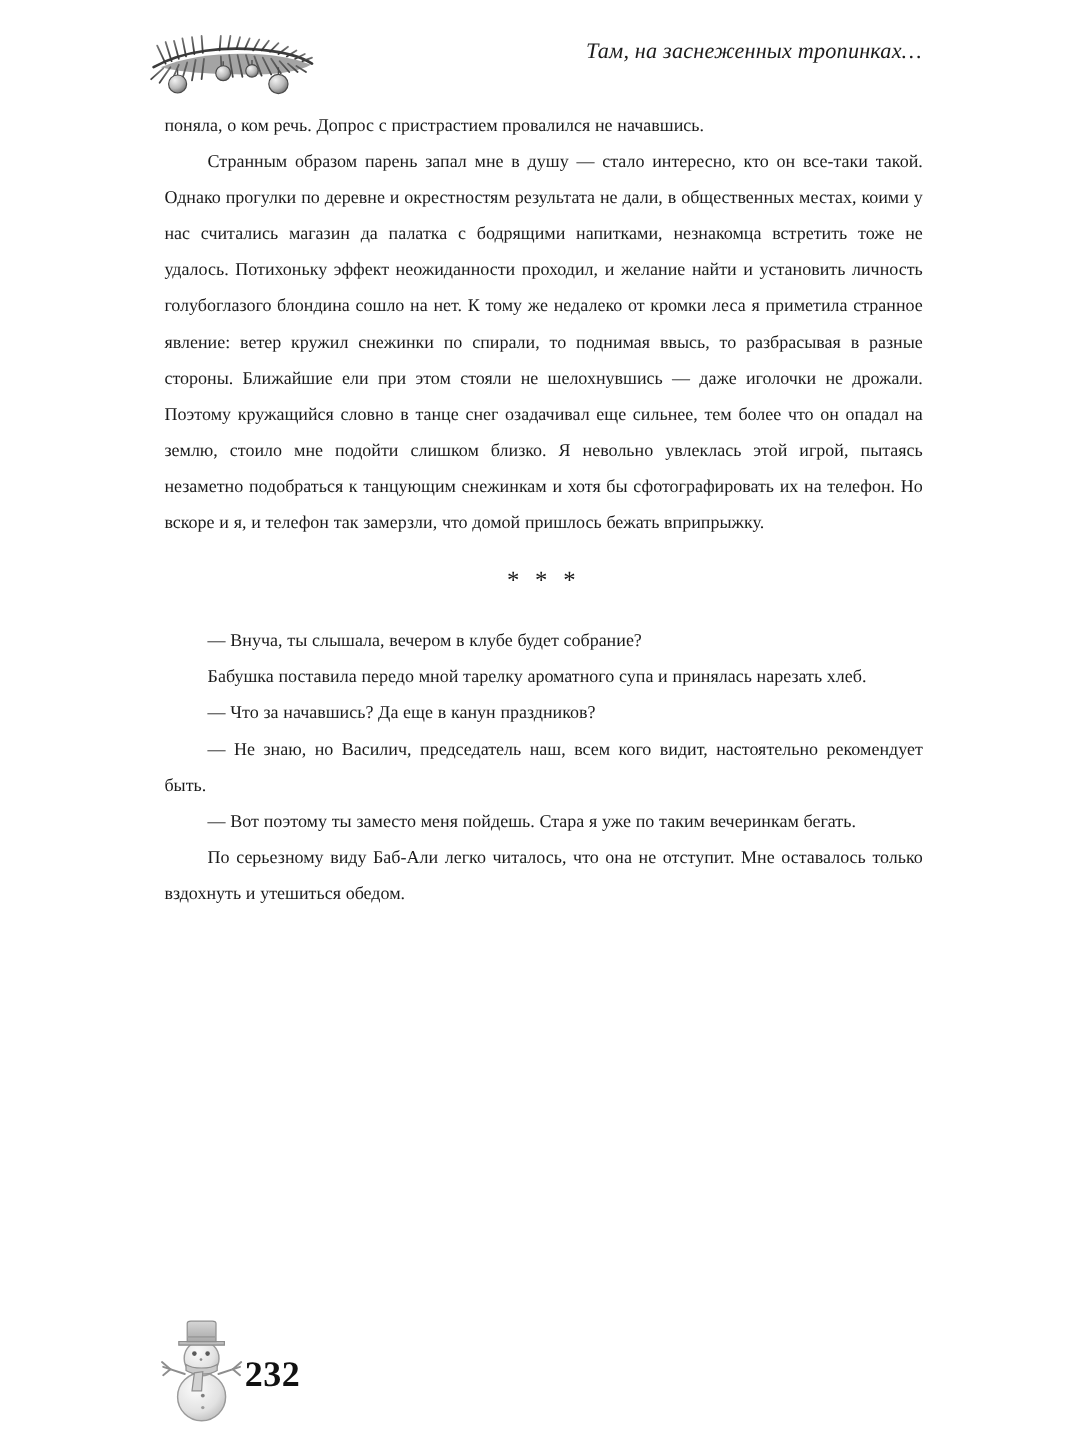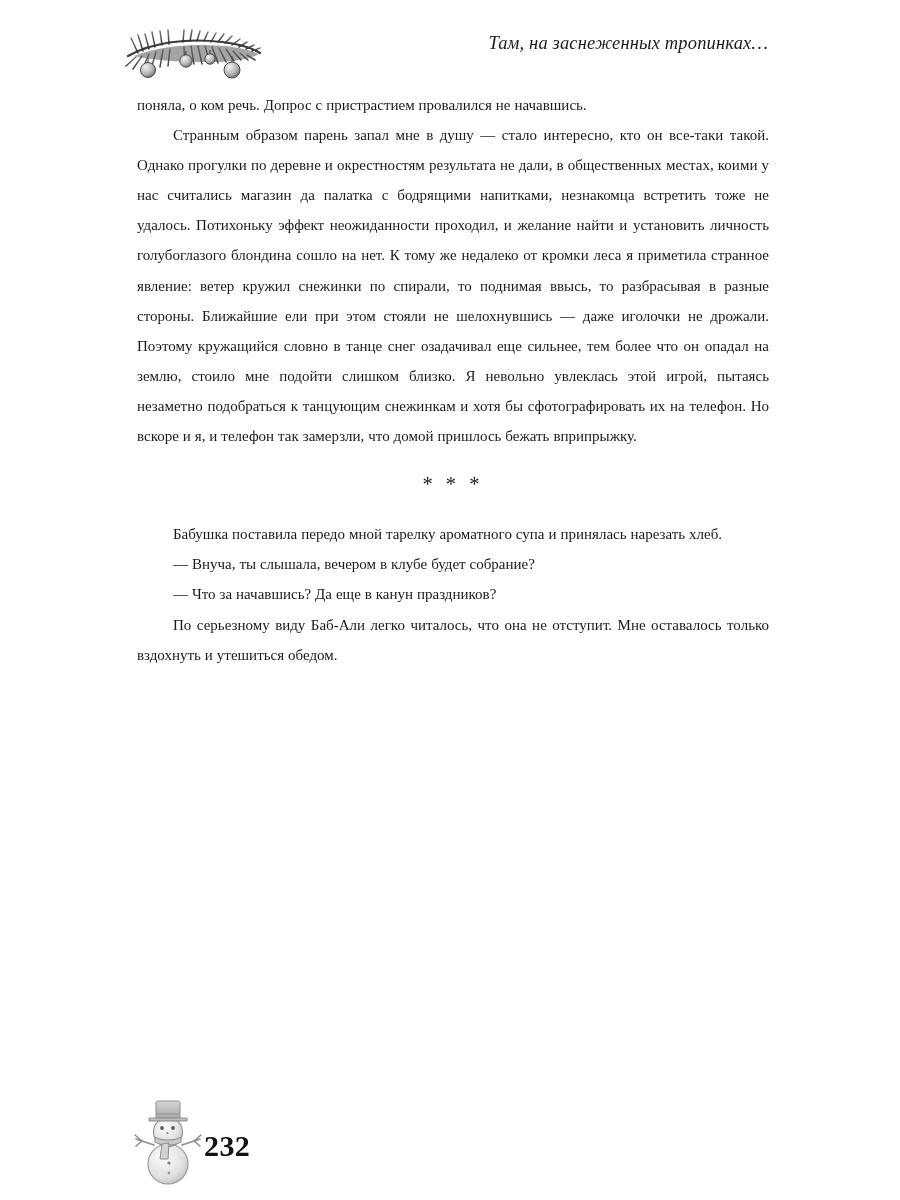--- a/index.html
+++ b/index.html
@@ -199,28 +199,30 @@
   </div>
 
   <div class="text-block">
 
     <p class="para no-indent">поняла, о ком речь. Допрос с пристрастием провалился не начавшись.</p>
 
     <p class="para">Странным образом парень запал мне в душу — стало интересно, кто он все-таки такой. Однако прогулки по деревне и окрестностям результата не дали, в общественных местах, коими у нас считались магазин да палатка с бодрящими напитками, незнакомца встретить тоже не удалось. Потихоньку эффект неожиданности проходил, и желание найти и установить личность голубоглазого блондина сошло на нет. К тому же недалеко от кромки леса я приметила странное явление: ветер кружил снежинки по спирали, то поднимая ввысь, то разбрасывая в разные стороны. Ближайшие ели при этом стояли не шелохнувшись — даже иголочки не дрожали. Поэтому кружащийся словно в танце снег озадачивал еще сильнее, тем более что он опадал на землю, стоило мне подойти слишком близко. Я невольно увлеклась этой игрой, пытаясь незаметно подобраться к танцующим снежинкам и хотя бы сфотографировать их на телефон. Но вскоре и я, и телефон так замерзли, что домой пришлось бежать вприпрыжку.</p>
 
     <p class="scene-divider">* * *</p>
 
+    <p class="para">— Внуча, ты слышала, вечером в клубе будет собрание?</p>
+
     <p class="para">Бабушка поставила передо мной тарелку ароматного супа и принялась нарезать хлеб.</p>
 
-    <p class="para">— Внуча, ты слышала, вечером в клубе будет собрание?</p>
-
     <p class="para">— Что за начавшись? Да еще в канун праздников?</p>
 
-
-
+    <p class="para">— Не знаю, но Василич, председатель наш, всем кого видит, настоятельно рекомендует быть.</p>
+
+
+    <p class="para">— Вот поэтому ты заместо меня пойдешь. Стара я уже по таким вечеринкам бегать.</p>
 
     <p class="para">По серьезному виду Баб-Али легко читалось, что она не отступит. Мне оставалось только вздохнуть и утешиться обедом.</p>
 
   </div>
 
   <div class="page-footer">
 
     <div class="footer-snowman">
       <svg viewBox="0 0 74 92" xmlns="http://www.w3.org/2000/svg" aria-hidden="true">
         <defs>

